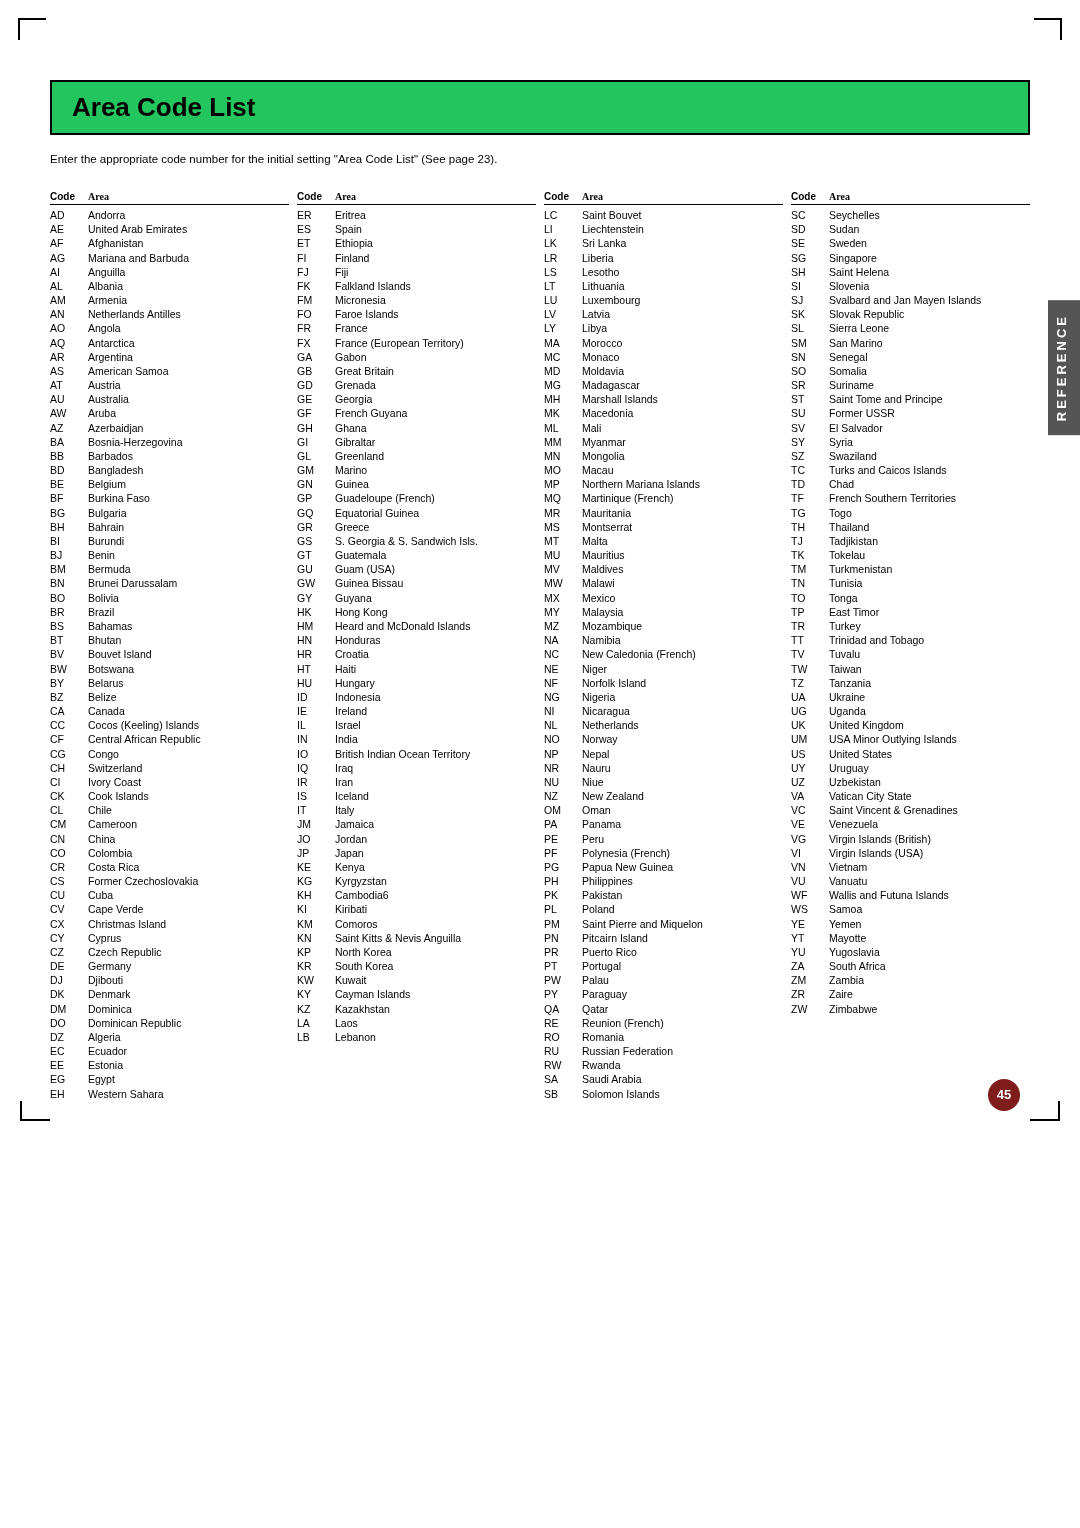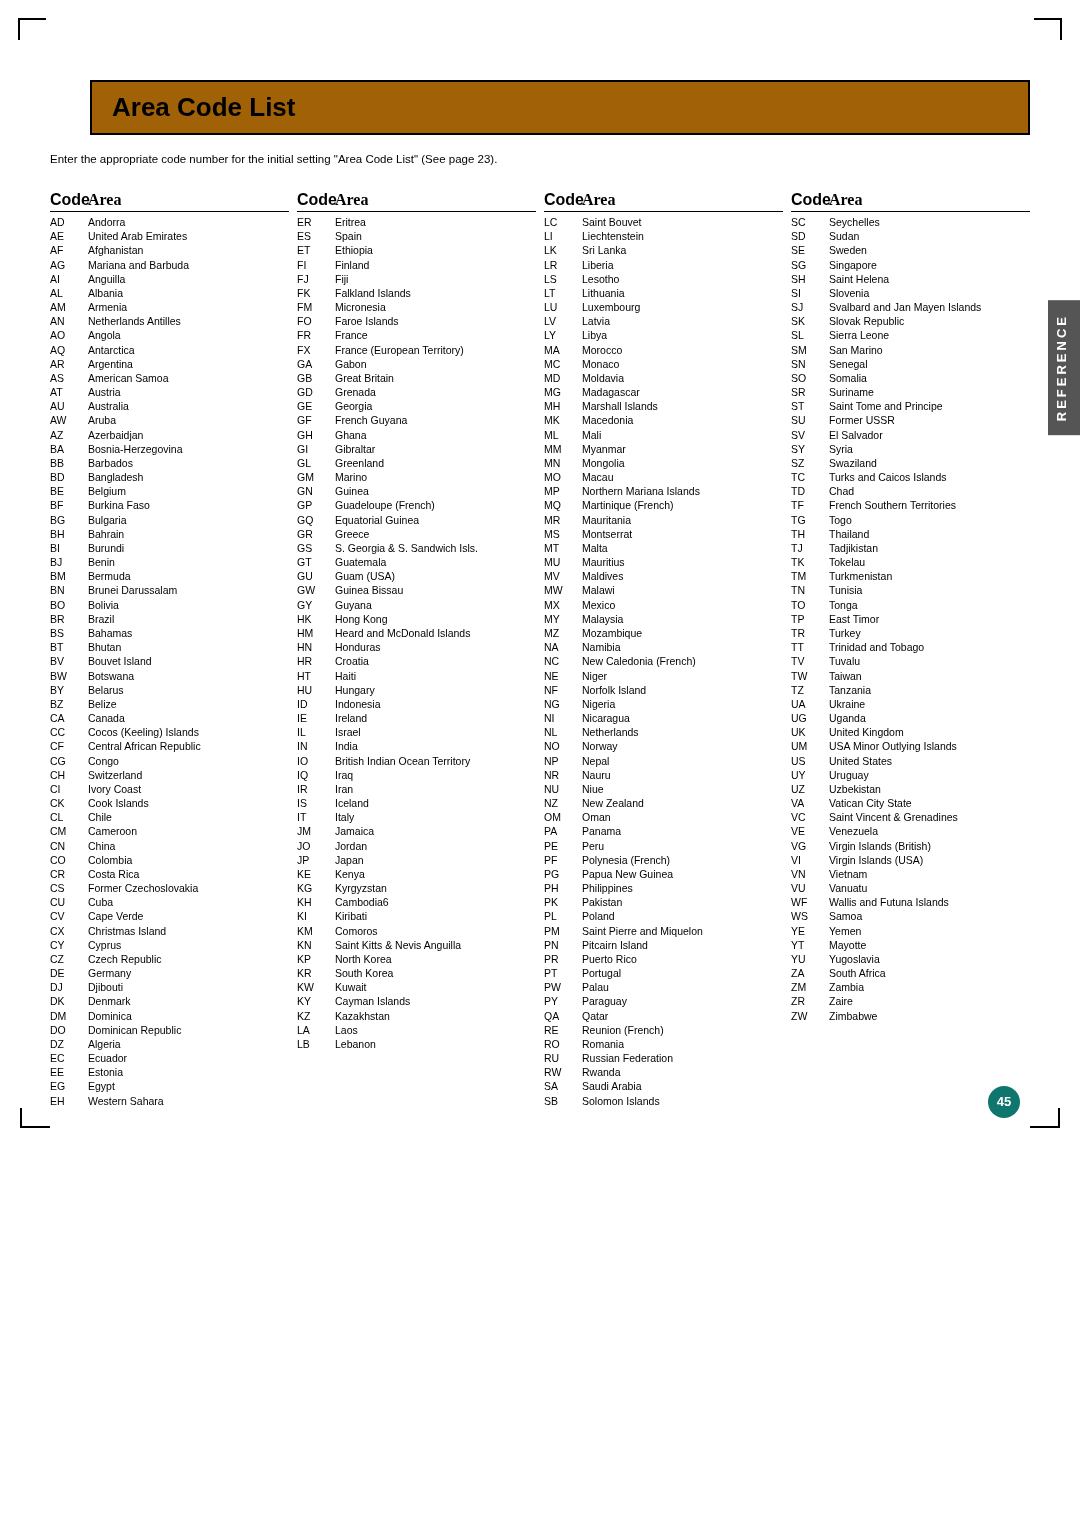--- a/index.html
+++ b/index.html
@@ -12,25 +12,24 @@
       min-height: 1528px;
       position: relative;
     }
     .page-container {
       padding: 40px 50px 40px 50px;
       position: relative;
     }
 
     .title-box {
       border: 2px solid #000;
-      background: #a16207;
+      background: #22c55e;
       padding: 10px 20px;
       margin-bottom: 18px;
       margin-top: 10px;
-      margin-left: 40px;
     }
     .title-box h1 {
       font-size: 26px;
       font-weight: bold;
       color: #000;
     }
     .subtitle {
       font-size: 11.5px;
       margin-bottom: 26px;
     }
@@ -41,21 +40,21 @@
     }
     .col {
       flex: 1;
       padding-right: 8px;
     }
     .col:last-child { padding-right: 0; }
     .col-header {
       display: flex;
       gap: 0;
       font-weight: bold;
-      font-size: 16px;
+      font-size: 10px;
       border-bottom: 1.5px solid #000;
       padding-bottom: 2px;
       margin-bottom: 3px;
       align-items: center;
     }
     .col-header .h-code { width: 38px; min-width: 38px; }
     .col-header .h-area { flex: 1; font-family: Liberation Serif, serif; }
     .entry {
       display: flex;
       gap: 0;
@@ -87,21 +86,21 @@
       font-weight: bold;
       letter-spacing: 3px;
       text-transform: uppercase;
     }
     .page-number {
       position: absolute;
       bottom: 30px;
       right: 60px;
       width: 32px;
       height: 32px;
-      background: #0f766e;
+      background: #7f1d1d;
       color: #fff;
       border-radius: 50%;
       display: flex;
       align-items: center;
       justify-content: center;
       font-size: 13px;
       font-weight: bold;
     }
     .corner-bl, .corner-br {
       position: absolute;

